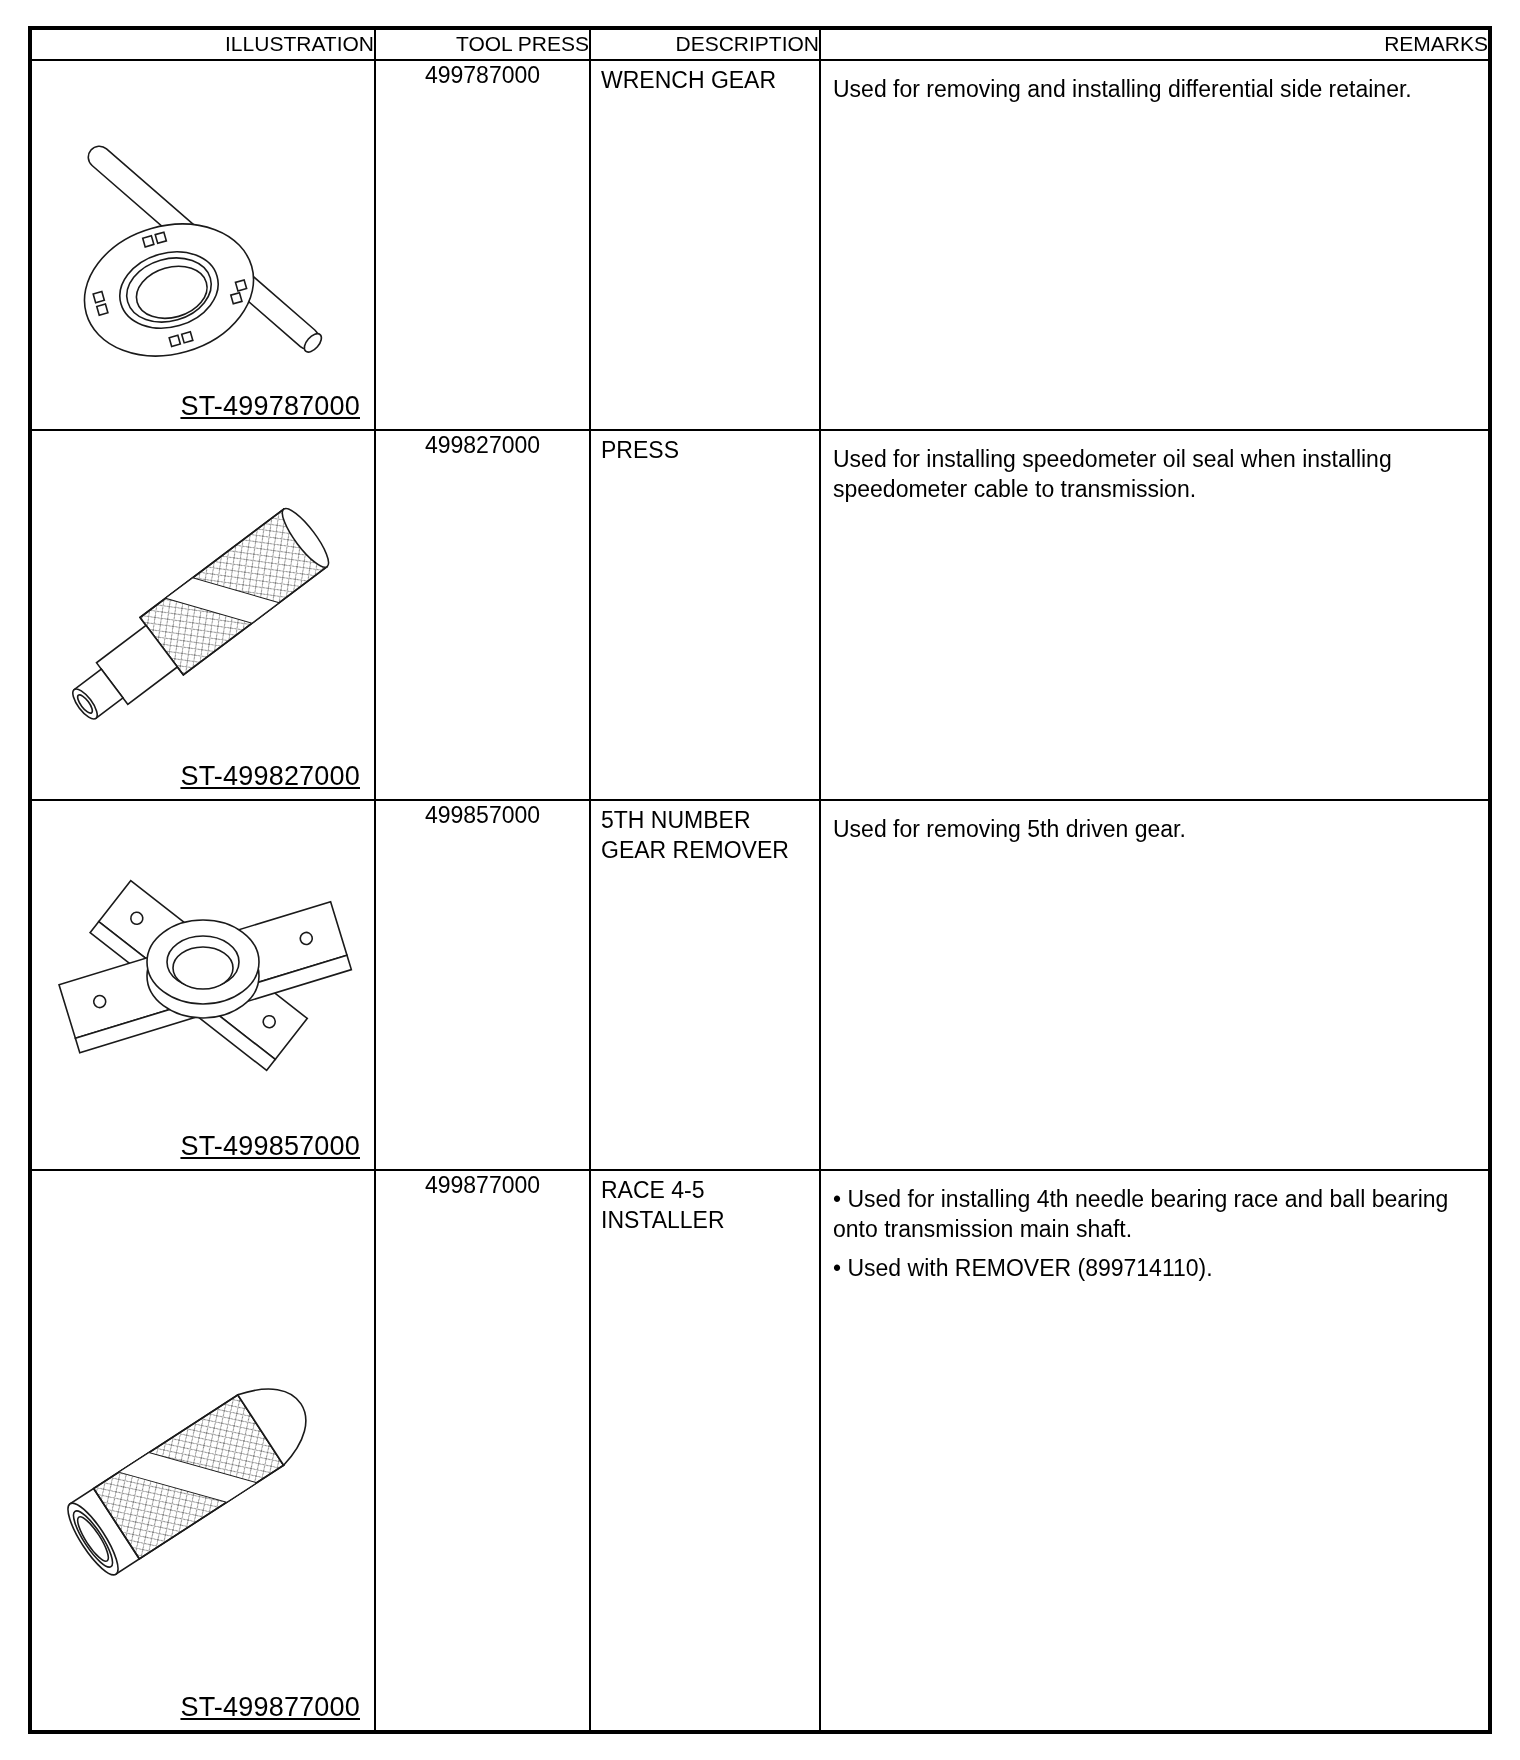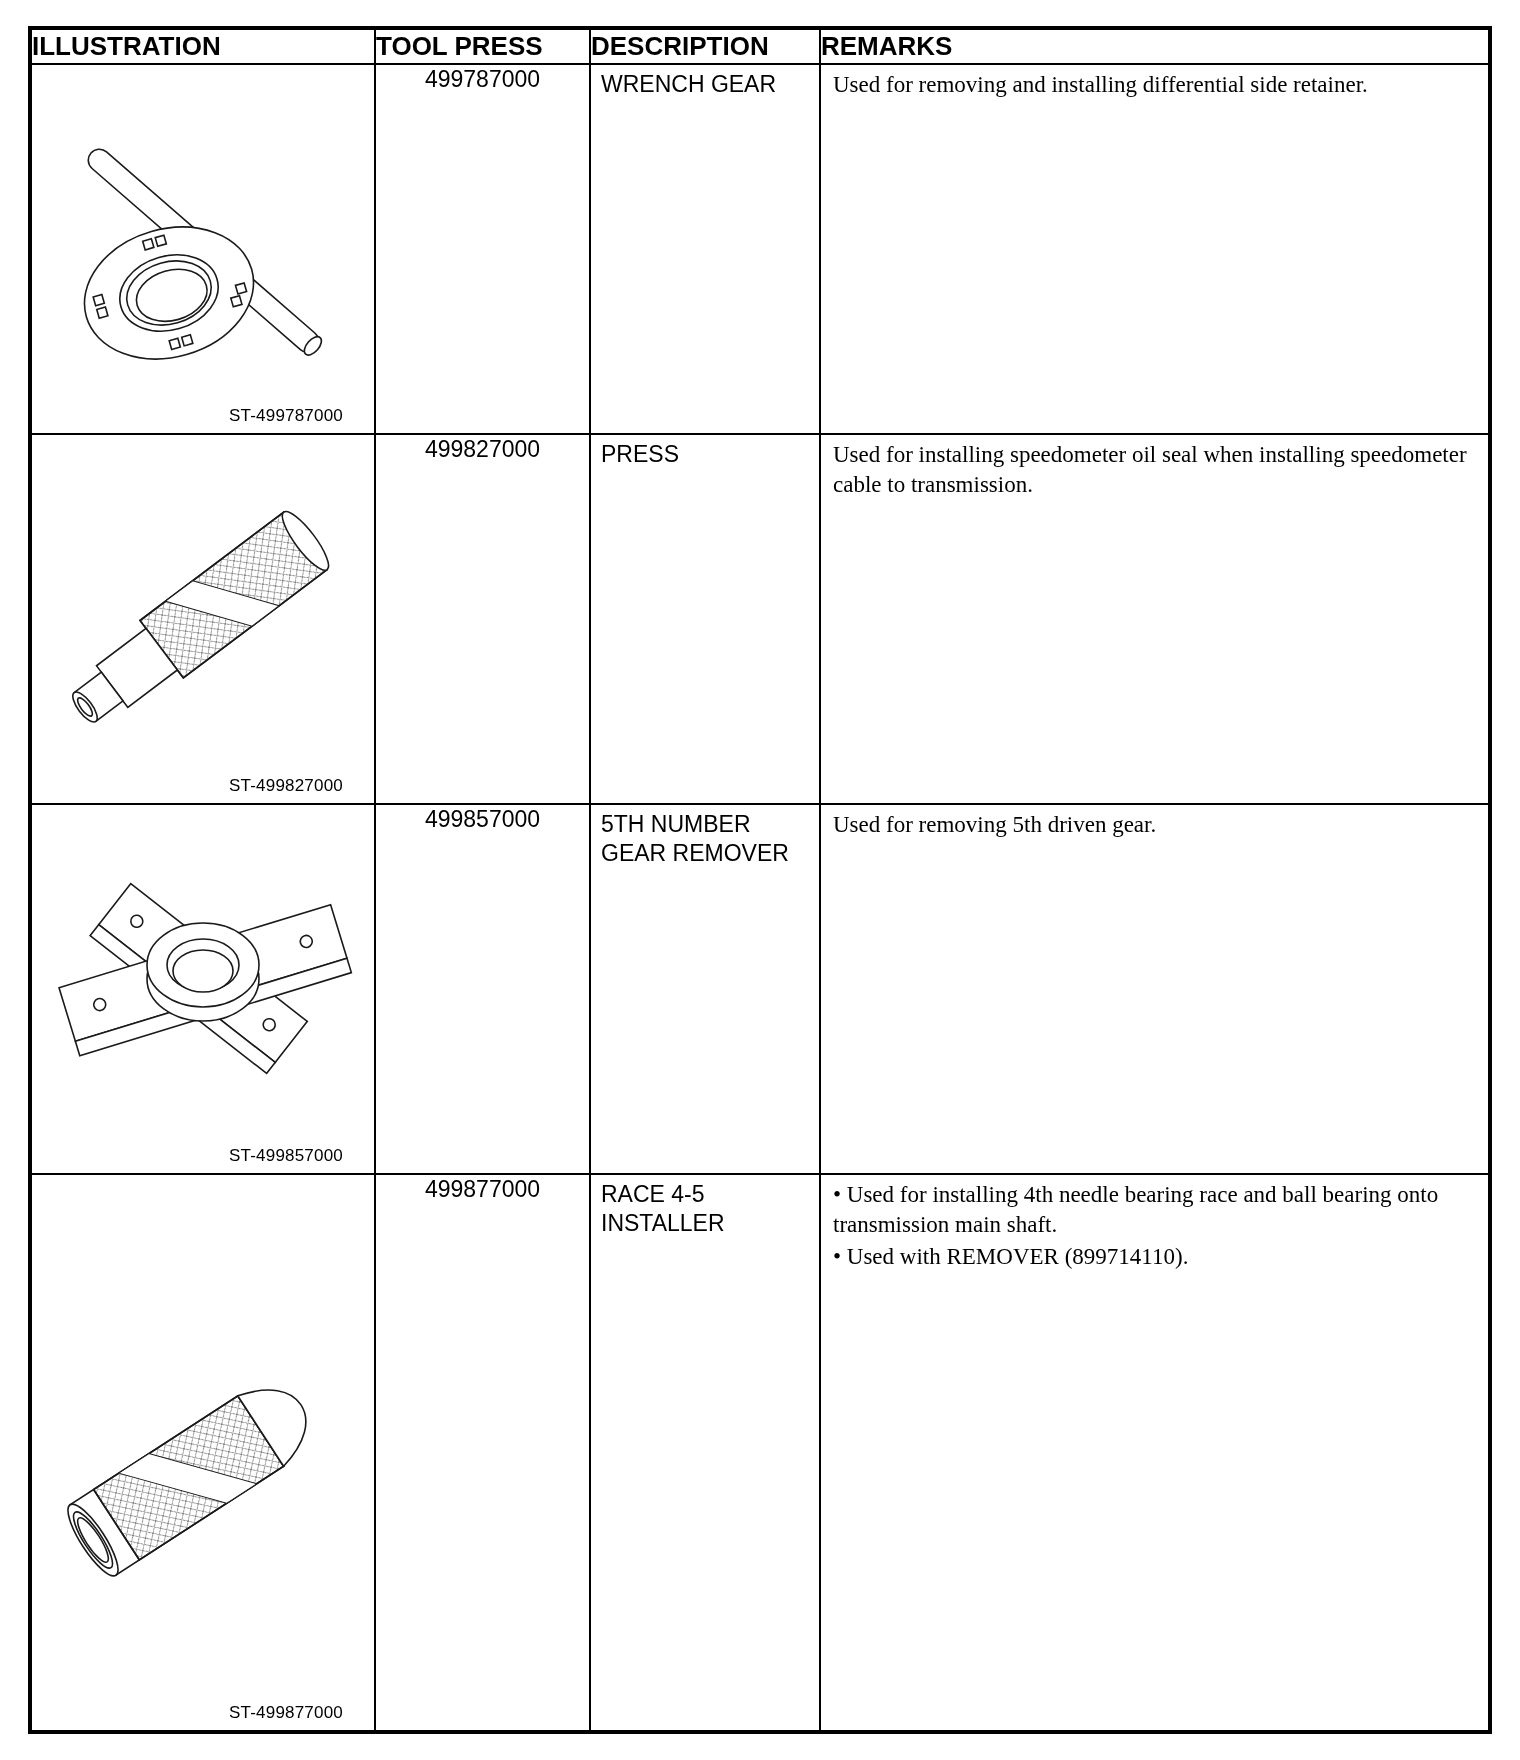--- a/index.html
+++ b/index.html
@@ -28,56 +28,57 @@
     table-layout: fixed;
   }
   th, td {
     border: 2px solid #000;
     vertical-align: top;
     box-sizing: border-box;
   }
   thead tr { height: 32px; }
   tr.row-std { height: 370px; }
   th {
-    font-size: 26px;
-    font-weight: 700;
-    text-align: left;
+    font-size: 21px;
+    font-weight: 400;
+    text-align: right;
     padding: 2px 0;
     line-height: 1.1;
   }
   td.cell-num {
     text-align: center;
     font-size: 23px;
   }
   td.cell-desc {
     font-size: 23px;
     padding: 5px 8px 0 10px;
     line-height: 1.3;
   }
   td.cell-remarks {
     font-size: 23px;
     padding: 5px 12px 0 12px;
     line-height: 1.32;
   }
-  td.cell-remarks p { margin: 0 0 2px 0; font-family: Liberation Serif, serif; }
+  td.cell-remarks p { margin: 8px 0 2px 0; }
   td.cell-illo {
     position: relative;
     vertical-align: middle;
     text-align: center;
   }
   td.cell-illo svg {
     display: block;
     margin: 0 auto 30px auto;
   }
   .illo-caption {
     position: absolute;
     bottom: 7px;
-    right: 31px;
-    font-size: 17px;
+    right: 14px;
+    font-size: 27px;
     letter-spacing: 0.2px;
+    text-decoration: underline;
   }
 </style>
 </head>
 <body>
 
 <div class="sheet">
   <table class="tool-table">
     <colgroup>
       <col style="width:345px">
       <col style="width:215px">

